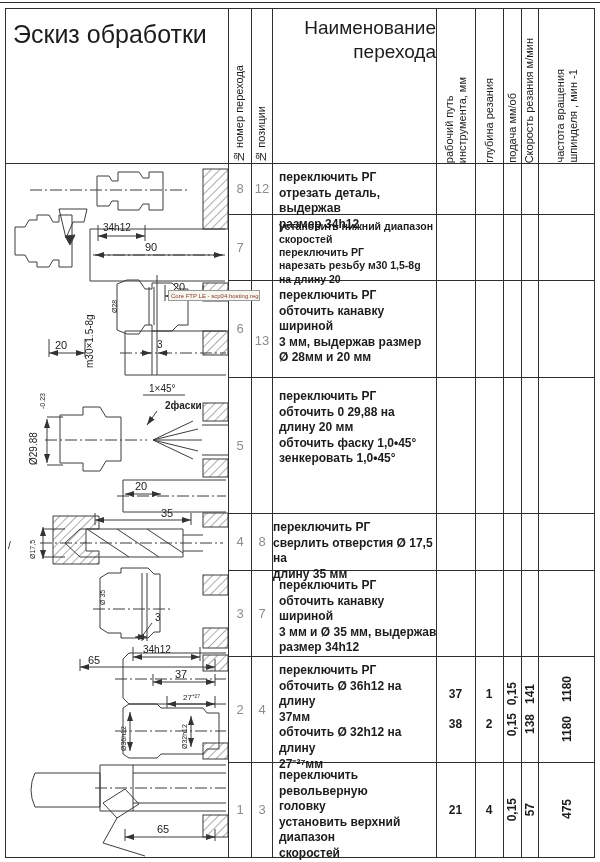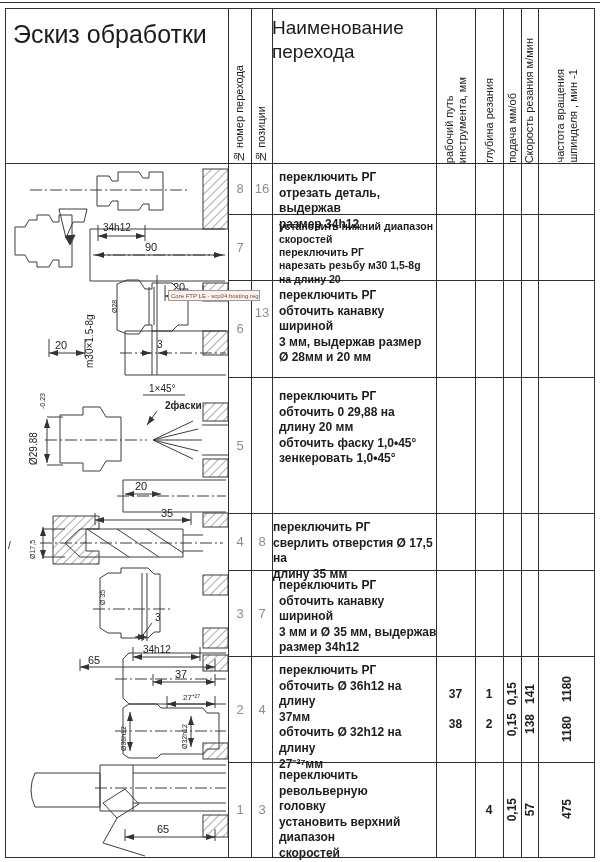--- a/index.html
+++ b/index.html
@@ -13,21 +13,21 @@
         font-size:12px;font-weight:700;line-height:1.3;white-space:pre-line;}
   .desc.small{font-size:10.5px;line-height:1.25;}
   .vals{position:absolute;display:flex;flex-direction:column;
         align-items:center;justify-content:center;font-weight:700;font-size:12px;}
   .rot{writing-mode:vertical-rl;transform:rotate(180deg);}
   .vhead{position:absolute;display:flex;align-items:center;justify-content:flex-end;
          flex-direction:column;font-size:11px;line-height:1.15;}
   .vhead span{writing-mode:vertical-rl;transform:rotate(180deg);
               white-space:pre-line;padding:0 0 6px 0;}
   #title{position:absolute;left:13px;top:20px;font-size:25px;}
-  #namehead{position:absolute;left:272px;top:16px;width:164px;text-align:left;
+  #namehead{position:absolute;left:272px;top:16px;width:164px;text-align:right;
             font-size:19px;line-height:1.25;white-space:pre-line;}
   #watermark{position:absolute;left:168px;top:290px;width:92px;height:11px;
              border:1px solid #9a9a9a;background:#f6f5ef;color:#8b3a2a;
              font-size:6px;line-height:11px;white-space:nowrap;overflow:hidden;
              padding-left:2px;box-sizing:border-box;z-index:5;}
   svg text{font-family:"Liberation Sans",sans-serif;fill:#222;}
 </style>
 </head>
 <body>
 
@@ -82,35 +82,35 @@
     <span>Скорость резания м/мин</span>
     </div>
   <div class="vhead" style="left:538px;top:8px;width:57px;height:155px">
     <span>частота вращения
 шпинделя , мин  -1</span>
     </div>
 
   <div id="watermark">Core FTP LE - scp04.hosting.reg.ru/21</div>
 
   <div class="cell num" style="left:229px;top:163px;width:22px;height:51px">8</div>
-  <div class="cell num" style="left:252px;top:163px;width:20px;height:51px">16</div>
+  <div class="cell num" style="left:252px;top:163px;width:20px;height:51px">12</div>
   <div class="desc" style="top:167px">переключить РГ
 отрезать деталь, выдержав
 размер 34h12</div>
 
   <div class="cell num" style="left:229px;top:214px;width:22px;height:66px">7</div>
   <div class="cell num" style="left:252px;top:214px;width:20px;height:66px"></div>
   <div class="desc small" style="top:217px">установить нижний диапазон
 скоростей
 переключить РГ
 нарезать резьбу м30 1,5-8g
 на длину 20</div>
 
   <div class="cell num" style="left:229px;top:280px;width:22px;height:97px">6</div>
-  <div class="cell num" style="left:252px;top:264px;width:20px;height:97px">13</div>
+  <div class="cell num" style="left:252px;top:292px;width:20px;height:97px">13</div>
   <div class="desc" style="top:285px">переключить РГ
 обточить канавку шириной
 3 мм, выдержав размер
 Ø 28мм и 20 мм</div>
 
   <div class="cell num" style="left:229px;top:377px;width:22px;height:136px">5</div>
   <div class="desc" style="top:386px">переключить РГ
 обточить 0 29,88  на
 длину 20 мм
 обточить фаску 1,0•45°
@@ -158,20 +158,23 @@
     </div>
 
   <div class="cell num" style="left:229px;top:762px;width:22px;height:95px">1</div>
   <div class="cell num" style="left:252px;top:762px;width:20px;height:95px">3</div>
   <div class="desc" style="top:765px">переключить револьверную
 головку
 установить верхний
 диапазон
 скоростей
 подрезать торец начисто</div>
+  <div class="vals" style="left:436px;top:762px;width:39px;height:95px">
+    <span>21</span>
+    </div>
   <div class="vals" style="left:475px;top:762px;width:28px;height:95px">
     <span>4</span>
     </div>
   <div class="vals" style="left:503px;top:762px;width:18px;height:95px">
     <span class="rot">0,15</span>
     </div>
   <div class="vals" style="left:521px;top:762px;width:17px;height:95px">
     <span class="rot">57</span>
     </div>
   <div class="vals" style="left:538px;top:762px;width:57px;height:95px">

